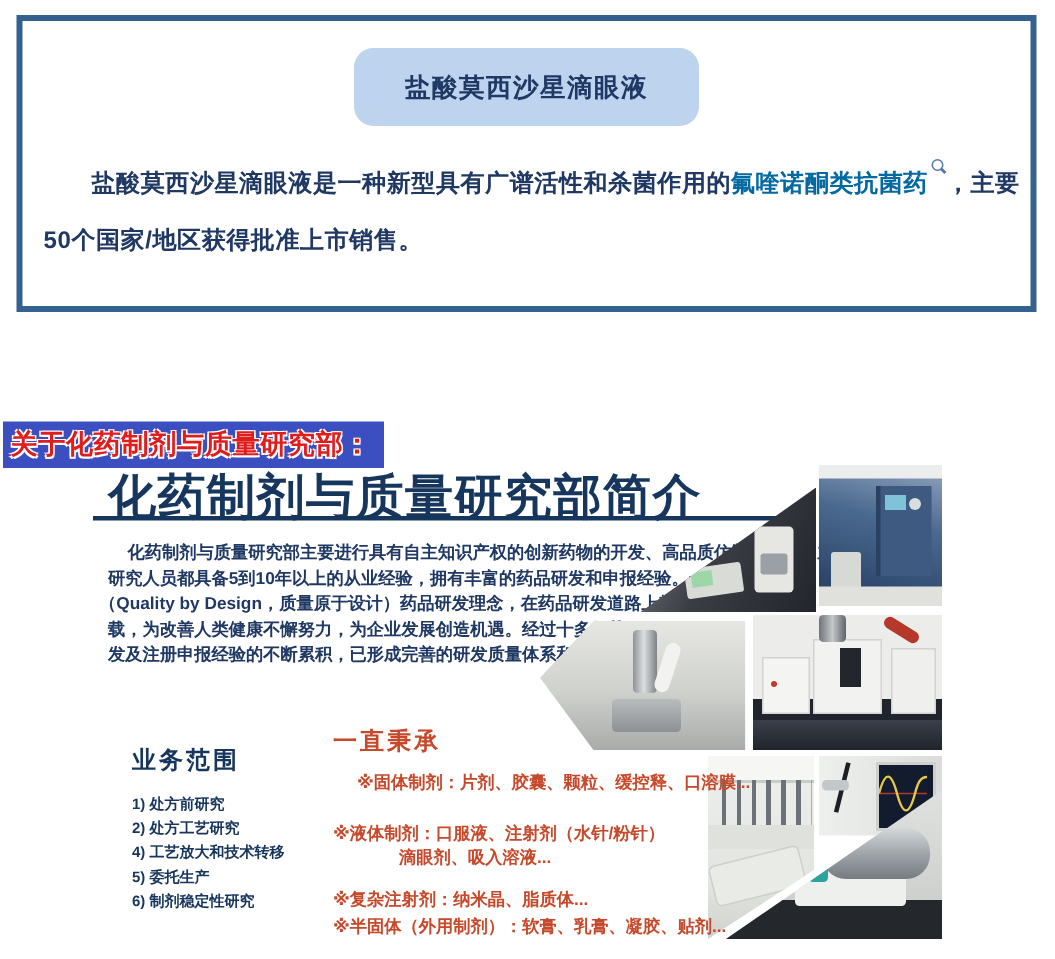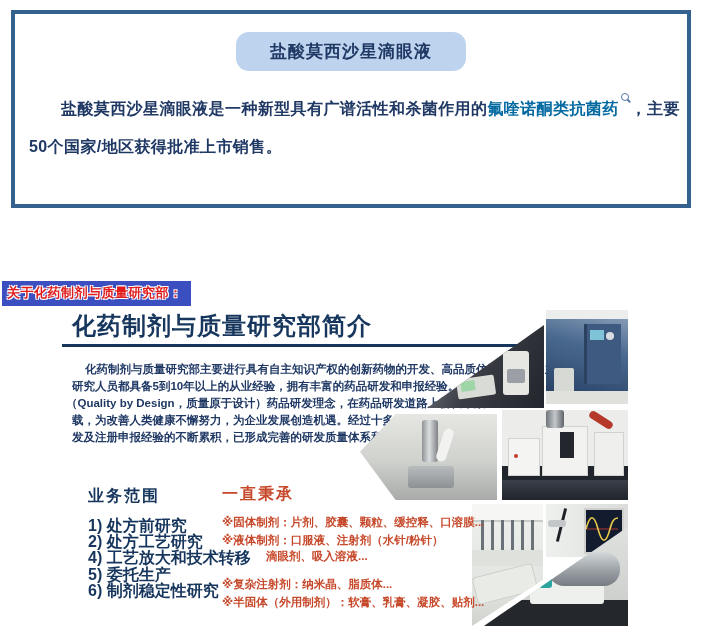--- a/index.html
+++ b/index.html
@@ -2,61 +2,61 @@
 <html><head>
 <meta charset="utf-8">
 <style>
   html,body{margin:0;padding:0;background:#ffffff;}
   .page{position:relative;width:703px;height:639px;background:#fff;overflow:hidden;
         font-family:"Liberation Sans","DejaVu Sans",sans-serif;}
 
   
   .product-box{position:absolute;left:11px;top:10px;width:672px;height:190px;
                border:4px solid #35618f;background:#fff;}
-  .pill{margin:18px auto 0 auto;width:230px;height:39px;background:#bdd3ee;
+  .pill{margin:18px auto 0 auto;width:230px;height:52px;background:#bdd3ee;
         border-radius:13px;display:flex;align-items:center;justify-content:center;}
   .pill span{font-size:17px;font-weight:700;color:#1f3864;letter-spacing:1px;}
   .product-para{margin:14px 14px 0 14px;color:#1f3864;font-weight:700;
                 font-size:16px;letter-spacing:0.4px;}
   .pline{line-height:38px;white-space:nowrap;}
   .pline.indent{padding-left:32px;}
   .druglink{color:#0369a1;cursor:pointer;}
   .search-sup{display:inline-block;position:relative;top:-7px;margin:0 2px 0 2px;}
   .lens{display:inline-block;width:6px;height:6px;border:1.5px solid #5677a8;
         border-radius:50%;position:relative;}
   .lens::after{content:'';position:absolute;width:4px;height:1.5px;background:#5677a8;
         transform:rotate(45deg);right:-3px;bottom:-1px;}
 
   
   .section-heading{position:absolute;left:2px;top:281px;display:inline-block;
-      background:#3b4fc0;padding:3px 8px 4px 5px;font-size:13px;font-weight:700;
+      background:#3b4fc0;padding:3px 8px 4px 5px;font-size:18px;font-weight:700;
       color:#e11c1c;letter-spacing:0.5px;
       text-shadow:-1px -1px 0 #fff,1px -1px 0 #fff,-1px 1px 0 #fff,1px 1px 0 #fff;}
 
   
   .collage{position:absolute;left:0;top:303px;width:703px;height:336px;}
-  .dept-title{position:absolute;left:72px;top:7px;font-size:24px;font-weight:700;
+  .dept-title{position:absolute;left:72px;top:7px;font-size:32px;font-weight:700;
       color:#17365d;letter-spacing:1px;}
   .dept-underline{position:absolute;left:62px;top:41px;width:473px;height:3px;
       background:#17365d;}
   .dept-intro{position:absolute;left:72px;top:58px;color:#1f3864;font-weight:700;
       font-size:11.5px;}
   .iline{line-height:17px;white-space:nowrap;}
   .iline.first{padding-left:13px;}
   .iline.paren{margin-left:-6px;}
   .qbd{text-decoration:underline wavy #e02020 1px;text-underline-offset:2px;}
 
-  .scope{position:absolute;left:88px;top:183px;color:#17365d;}
+  .scope{position:absolute;left:88px;top:194px;color:#17365d;}
   .scope-h,.fields-h{font-size:16px;font-weight:700;letter-spacing:2px;}
   .scope-items{margin-top:11px;}
-  .scope-items div{font-size:16px;font-weight:700;line-height:16.2px;white-space:nowrap;}
+  .scope-items div{font-size:10px;font-weight:700;line-height:16.2px;white-space:nowrap;}
   .fields{position:absolute;left:222px;top:181px;color:#c7492b;}
   .fields .fitem{font-size:11.5px;font-weight:700;line-height:16px;white-space:nowrap;}
-  .fields .i1{margin-top:9px;}
-  .fields .i2{margin-top:2px;}
+  .fields .i1{margin-top:9px;margin-left:16px;}
+  .fields .i2{margin-top:18px;}
   .fields .sub{padding-left:44px;}
   .fields .i3{margin-top:12px;}
   .fields .i4{margin-top:2px;}
 
   
   .photo{position:absolute;overflow:hidden;}
   .ph-a{left:427px;top:22px;width:117px;height:83px;
         clip-path:polygon(0 100%,100% 0,100% 100%);
         background:linear-gradient(115deg,#7a7d82 0%,#3a3d44 45%,#22252b 100%);}
   .ph-a .dev1{position:absolute;left:76px;top:26px;width:26px;height:44px;

